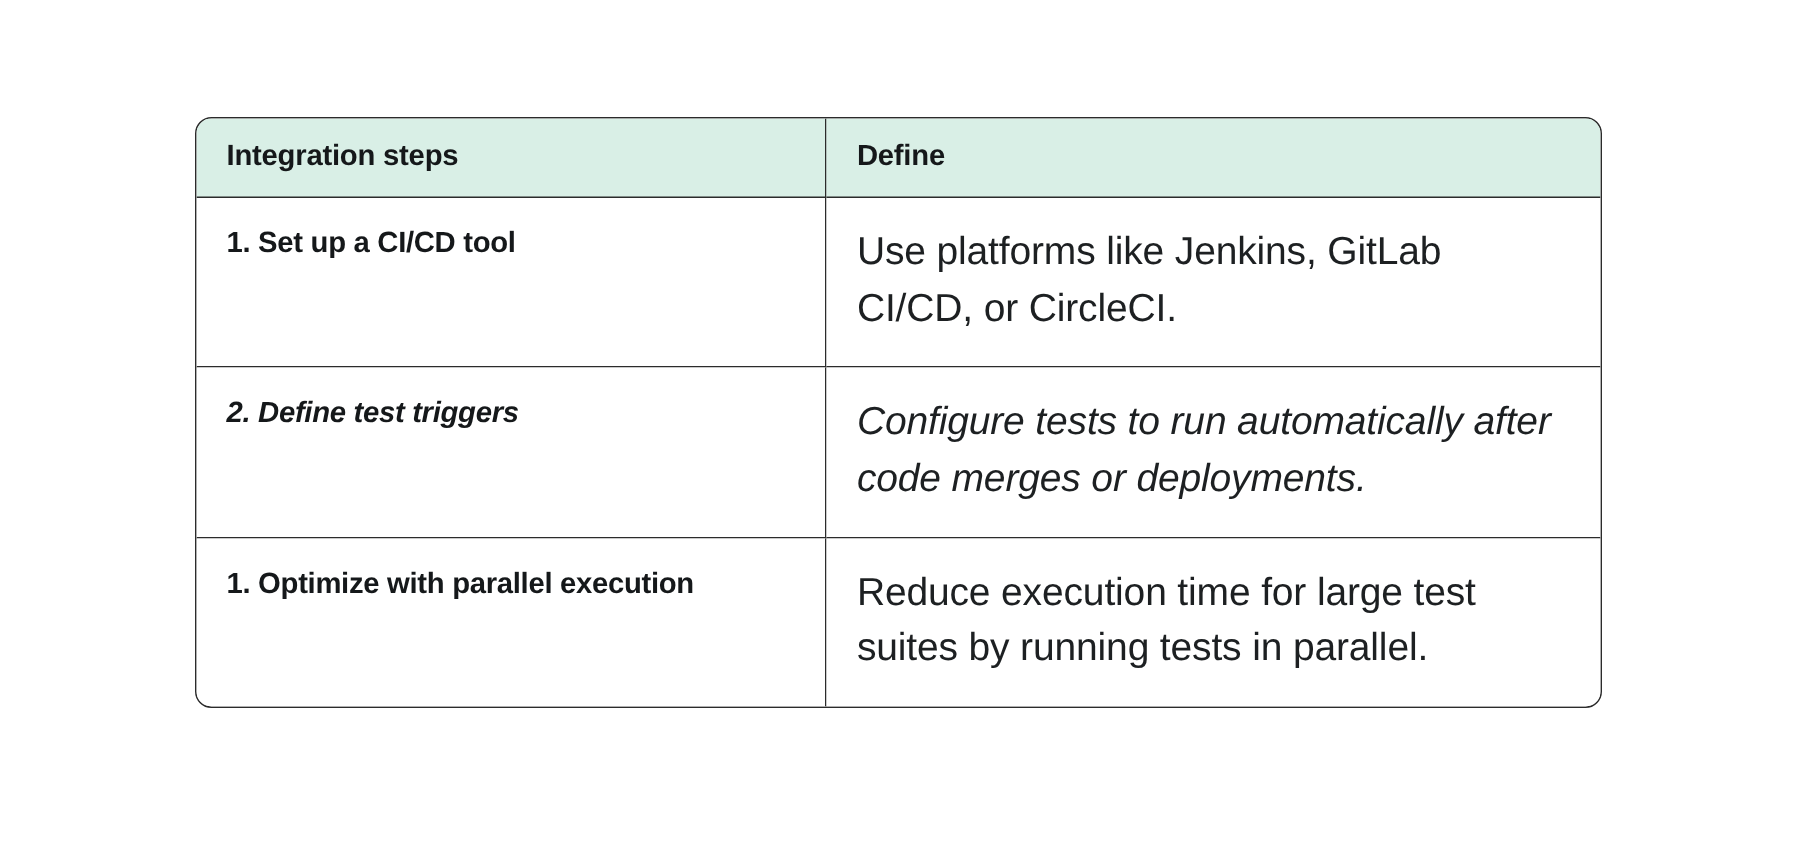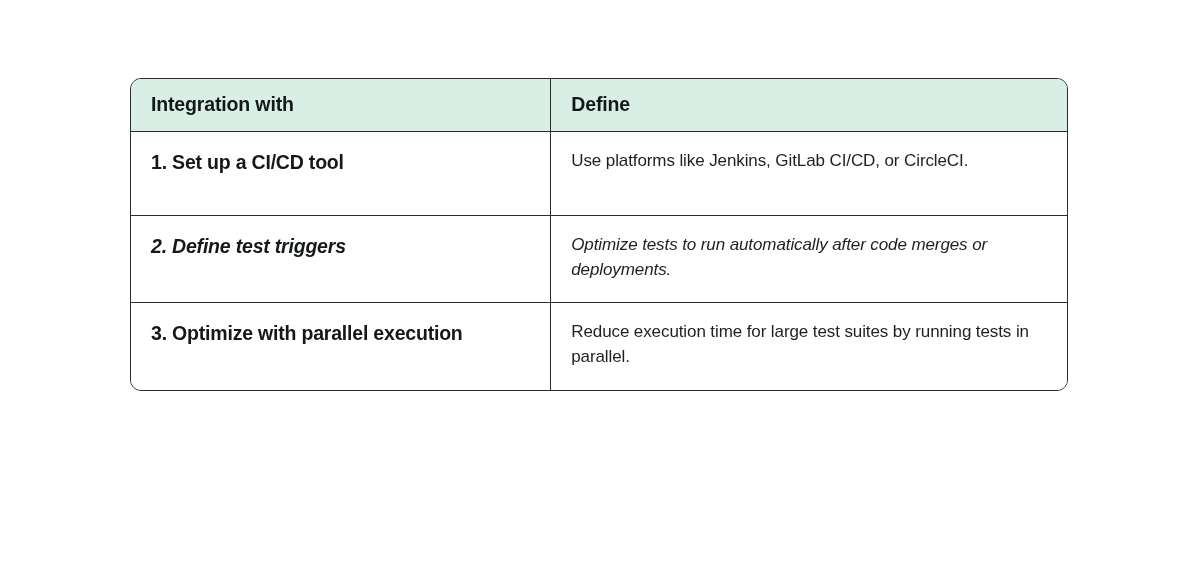--- a/index.html
+++ b/index.html
@@ -68,21 +68,21 @@
   }
   tbody td.cell-step {
     border-right: 1.2px solid #2b2b2b;
     font-size: 19.5px;
     font-weight: bold;
     color: #15181a;
     letter-spacing: -0.2px;
     line-height: 1.35;
   }
   tbody td.cell-detail {
-    font-size: 17px;
+    font-size: 26px;
     font-weight: normal;
     color: #1d2022;
     letter-spacing: -0.1px;
     line-height: 1.45;
     padding-right: 26px;
   }
 
   
   tbody tr.row-1 td { height: 46px; }
   tbody tr.row-2 td { height: 46px; font-style: italic; }
@@ -94,33 +94,33 @@
 
 <div class="page">
   <div class="table-wrap">
     <table class="steps-table">
       <colgroup>
         <col class="col-step">
         <col class="col-detail">
       </colgroup>
       <thead>
         <tr>
-          <th class="th-step">Integration with</th>
+          <th class="th-step">Integration steps</th>
           <th class="th-detail">Define</th>
         </tr>
       </thead>
       <tbody>
         <tr class="row-1">
           <td class="cell-step">1. Set up a CI/CD tool</td>
           <td class="cell-detail">Use platforms like Jenkins, GitLab CI/CD, or CircleCI.</td>
         </tr>
         <tr class="row-2">
           <td class="cell-step">2. Define test triggers</td>
-          <td class="cell-detail">Optimize tests to run automatically after code merges or deployments.</td>
+          <td class="cell-detail">Configure tests to run automatically after code merges or deployments.</td>
         </tr>
         <tr class="row-3">
-          <td class="cell-step">3. Optimize with parallel execution</td>
+          <td class="cell-step">1. Optimize with parallel execution</td>
           <td class="cell-detail">Reduce execution time for large test suites by running tests in parallel.</td>
         </tr>
       </tbody>
     </table>
   </div>
 </div>
 
 </body></html>

